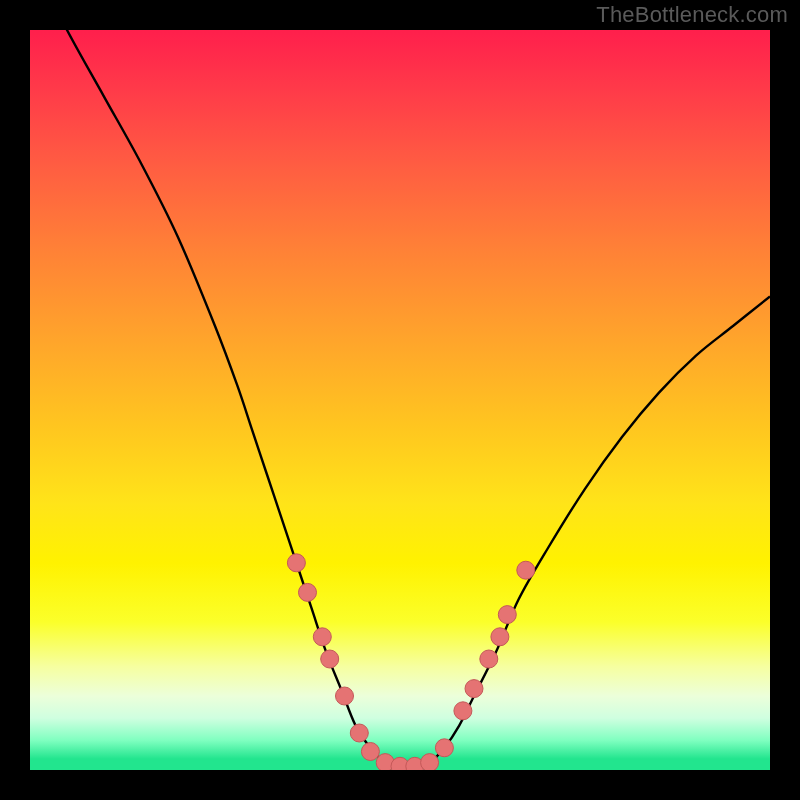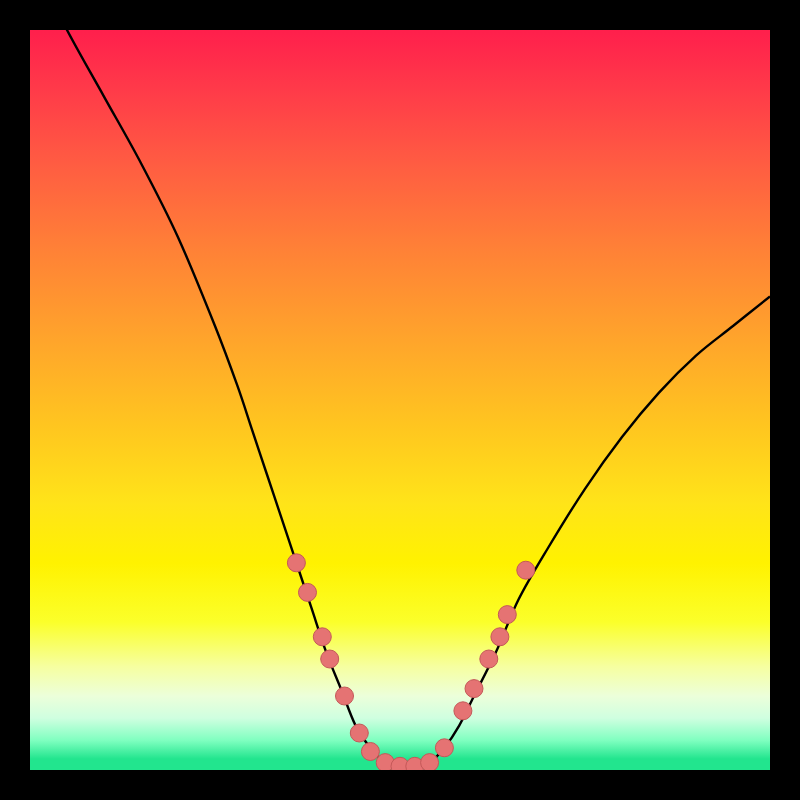--- a/index.html
+++ b/index.html
@@ -86,13 +86,14 @@
           <circle cx="414.40000000000003" cy="717.8" r="9" fill="#e57373" stroke="#c45858" stroke-width="1"></circle>
           <circle cx="432.9" cy="680.8" r="9" fill="#e57373" stroke="#c45858" stroke-width="1"></circle>
           <circle cx="444" cy="658.6" r="9" fill="#e57373" stroke="#c45858" stroke-width="1"></circle>
           <circle cx="458.8" cy="629" r="9" fill="#e57373" stroke="#c45858" stroke-width="1"></circle>
           <circle cx="469.90000000000003" cy="606.8" r="9" fill="#e57373" stroke="#c45858" stroke-width="1"></circle>
           <circle cx="477.3" cy="584.6" r="9" fill="#e57373" stroke="#c45858" stroke-width="1"></circle>
           <circle cx="495.8" cy="540.2" r="9" fill="#e57373" stroke="#c45858" stroke-width="1"></circle>
         </g>
     </svg>
   </div>
+  <div class="watermark">TheBottleneck.com</div>
 </div>
 
 </body></html>

